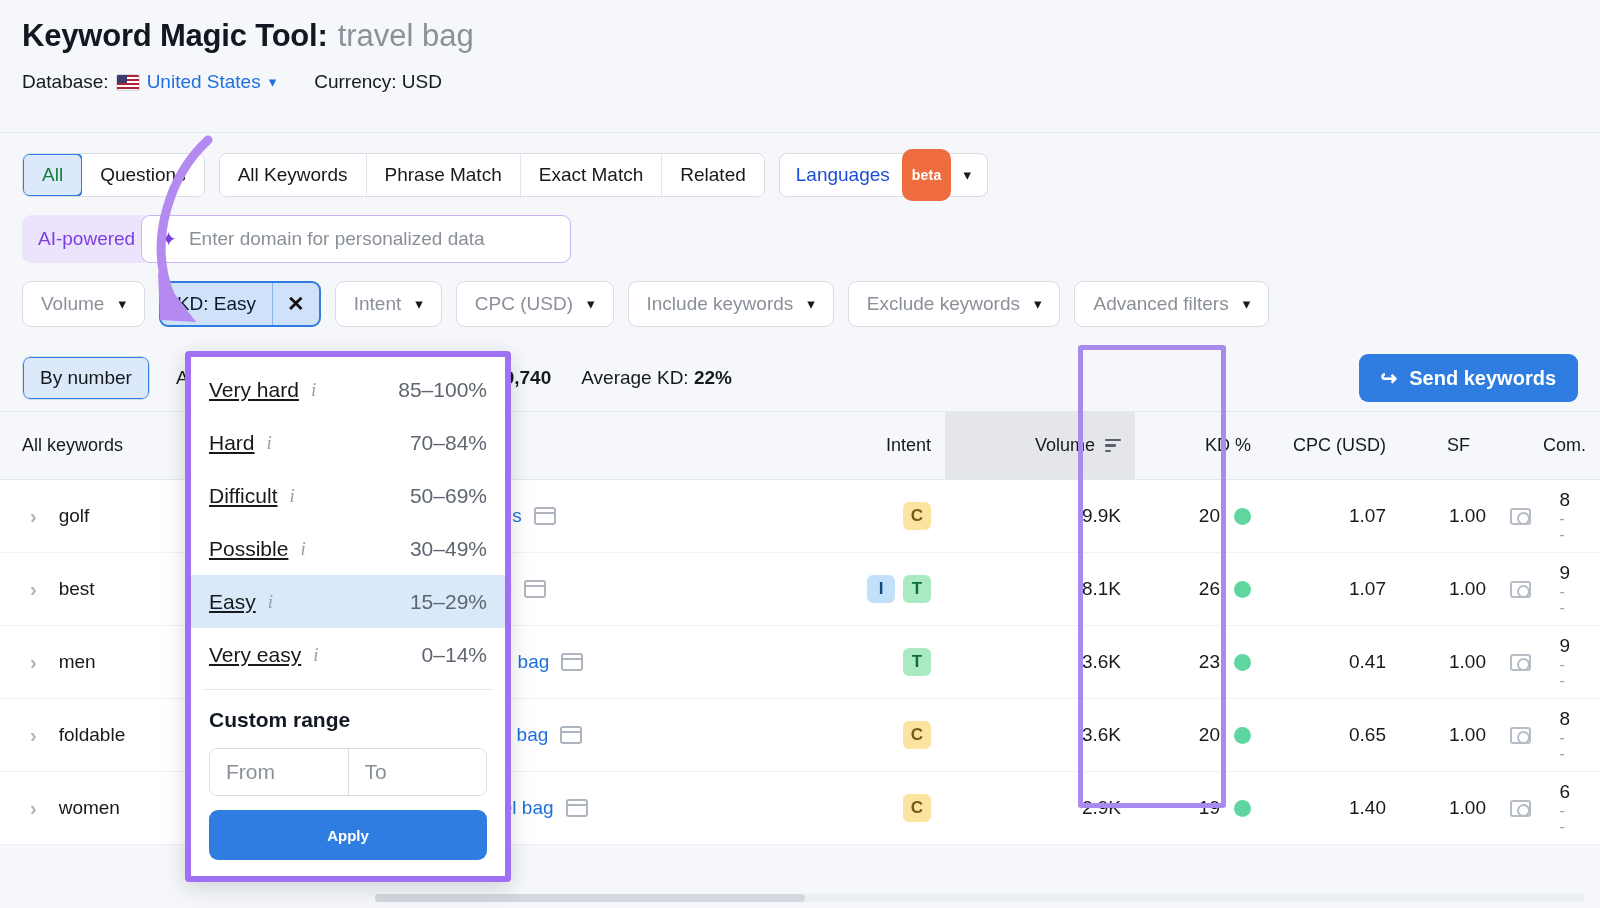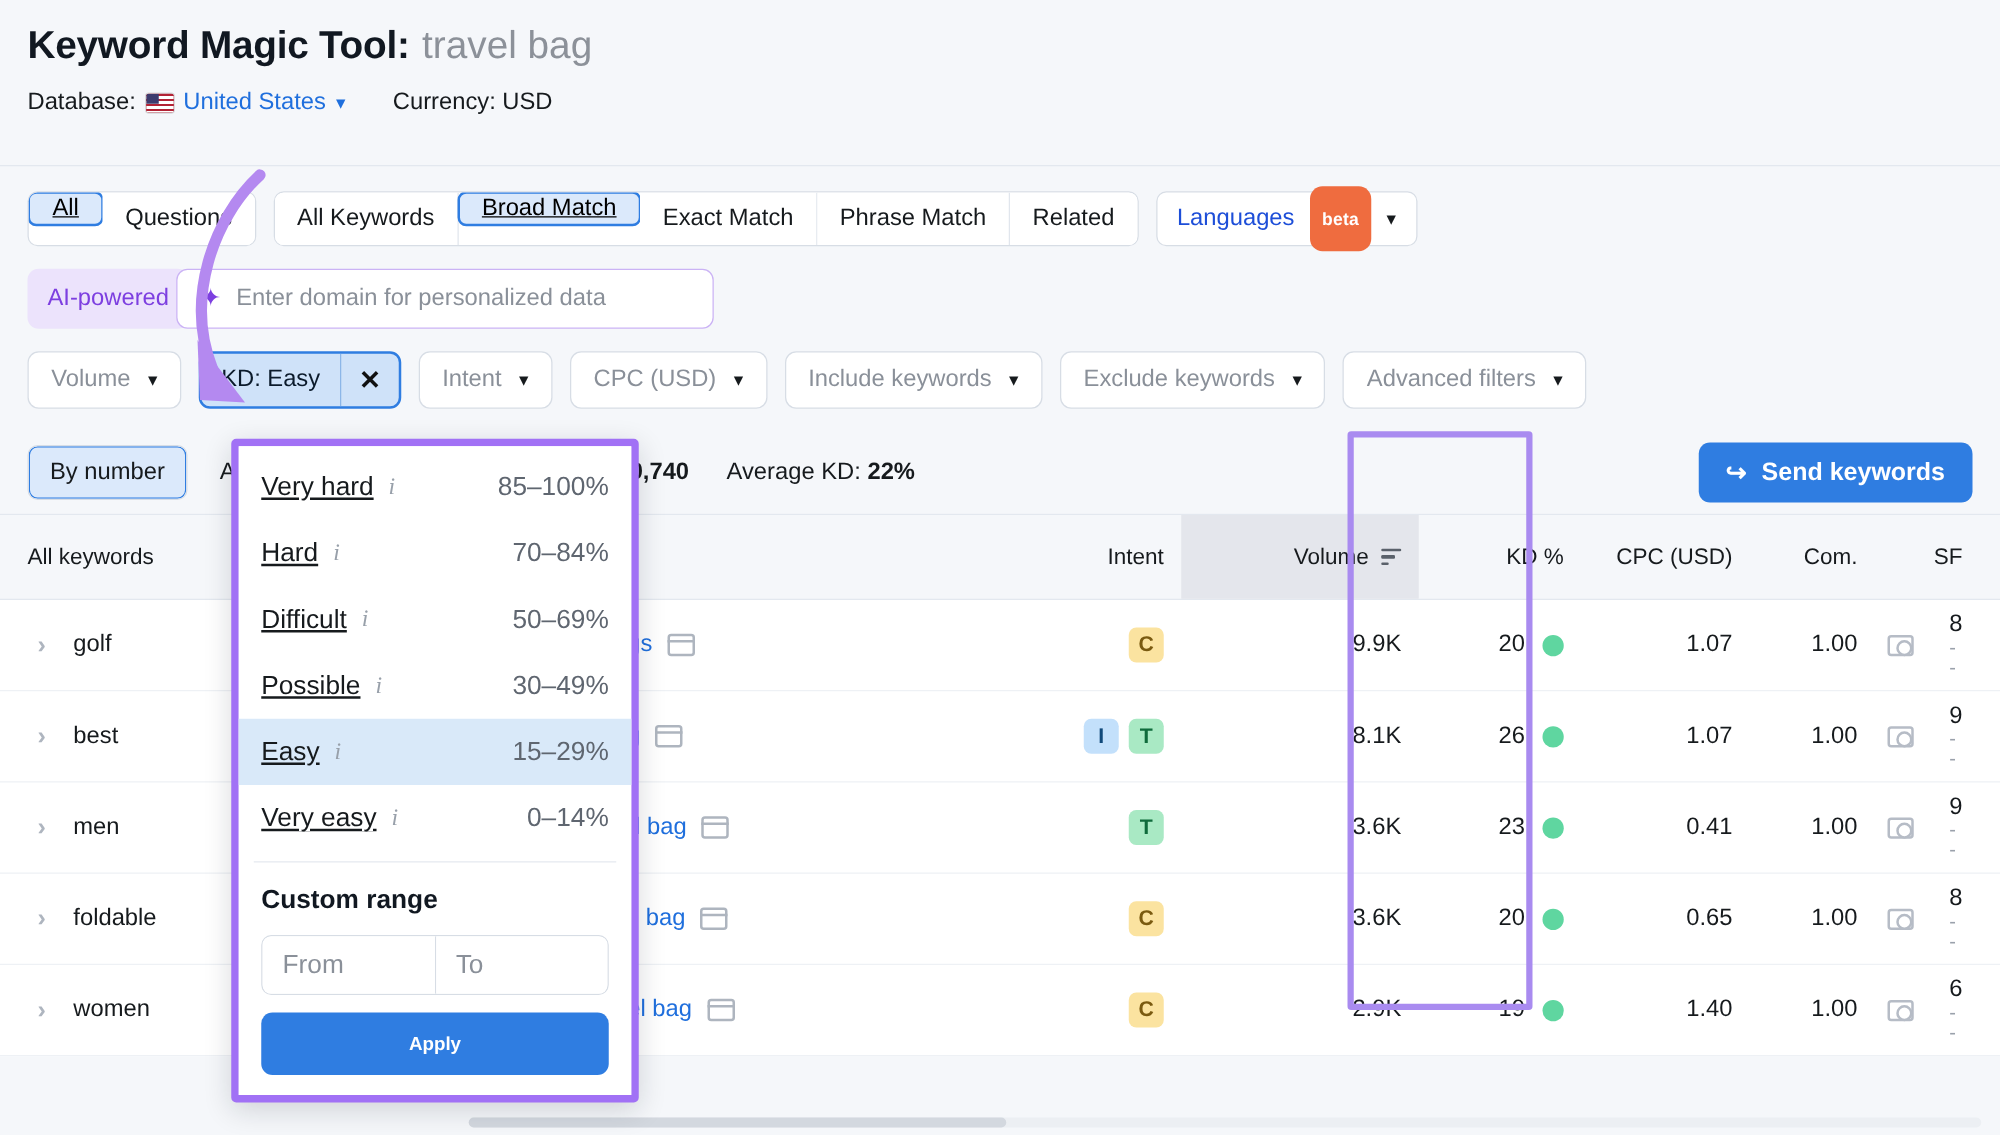--- a/index.html
+++ b/index.html
@@ -45,22 +45,22 @@
     display: flex; background: #fff; border: 1px solid #d7dde5; border-radius: 8px;
     overflow: hidden; height: 44px;
   }
   .seg-btn {
     display: flex; align-items: center; justify-content: center;
     padding: 0 18px; font-size: 19px; color: #161a1d; background: #fff;
     border-right: 1px solid #e1e6ed; cursor: pointer; white-space: nowrap;
   }
   .seg-btn:last-child { border-right: none; }
   .seg-btn.active {
-    background: #dbe9fb; border: 2px solid #2f7de1; border-radius: 7px; color: #000000;
-    margin: -1px; height: 28px; text-decoration: underline;
+    background: #dbe9fb; border: 2px solid #2f7de1; border-radius: 7px; color: #15803d;
+    margin: -1px; height: 44px;
   }
   .lang-box {
     display: flex; align-items: center; gap: 12px; height: 44px;
     padding: 0 16px; background: #fff; border: 1px solid #d7dde5;
     border-radius: 8px; cursor: pointer;
   }
   .lang-label { font-size: 19px; color: #1d4ed8; }
   .beta-badge {
     background: #ef6c3f; color: #fff; font-size: 14px; font-weight: bold;
     border-radius: 10px; padding: 18px 10px; letter-spacing: .2px;
@@ -269,23 +269,22 @@
 
   <div class="filters-area">
 
     <div class="tabs-row">
       <div class="seg">
         <div class="seg-btn active">All</div>
         <div class="seg-btn">Questions</div>
       </div>
       <div class="seg">
         <div class="seg-btn">All Keywords</div>
-        <div class="seg-btn active">Broad Match</div>
+        <div class="seg-btn">Phrase Match</div>
         <div class="seg-btn">Exact Match</div>
-        <div class="seg-btn">Phrase Match</div>
         <div class="seg-btn">Related</div>
       </div>
       <div class="lang-box">
         <span class="lang-label">Languages</span>
         <span class="beta-badge">beta</span>
         <span class="caret-dark">▾</span>
       </div>
     </div>
 
     <div class="ai-row">
@@ -387,22 +386,22 @@
           <div class="th volume">
             <span>Volume</span>
             <span class="sort-icon">
                 <i></i>
                 <i></i>
                 <i></i>
               </span>
           </div>
           <div class="th kd">KD %</div>
           <div class="th cpc">CPC (USD)</div>
+          <div class="th sf">SF</div>
           <div class="th com">Com.</div>
-          <div class="th sf">SF</div>
         </div>
 
         <div id="rows-container">
             <div class="trow">
               <div class="td kw">
                 <span>golf travel bags</span>
                 <span class="kw-icon"></span>
               </div>
               <div class="td intent">
                 <span class="badge badge-C">C</span>

